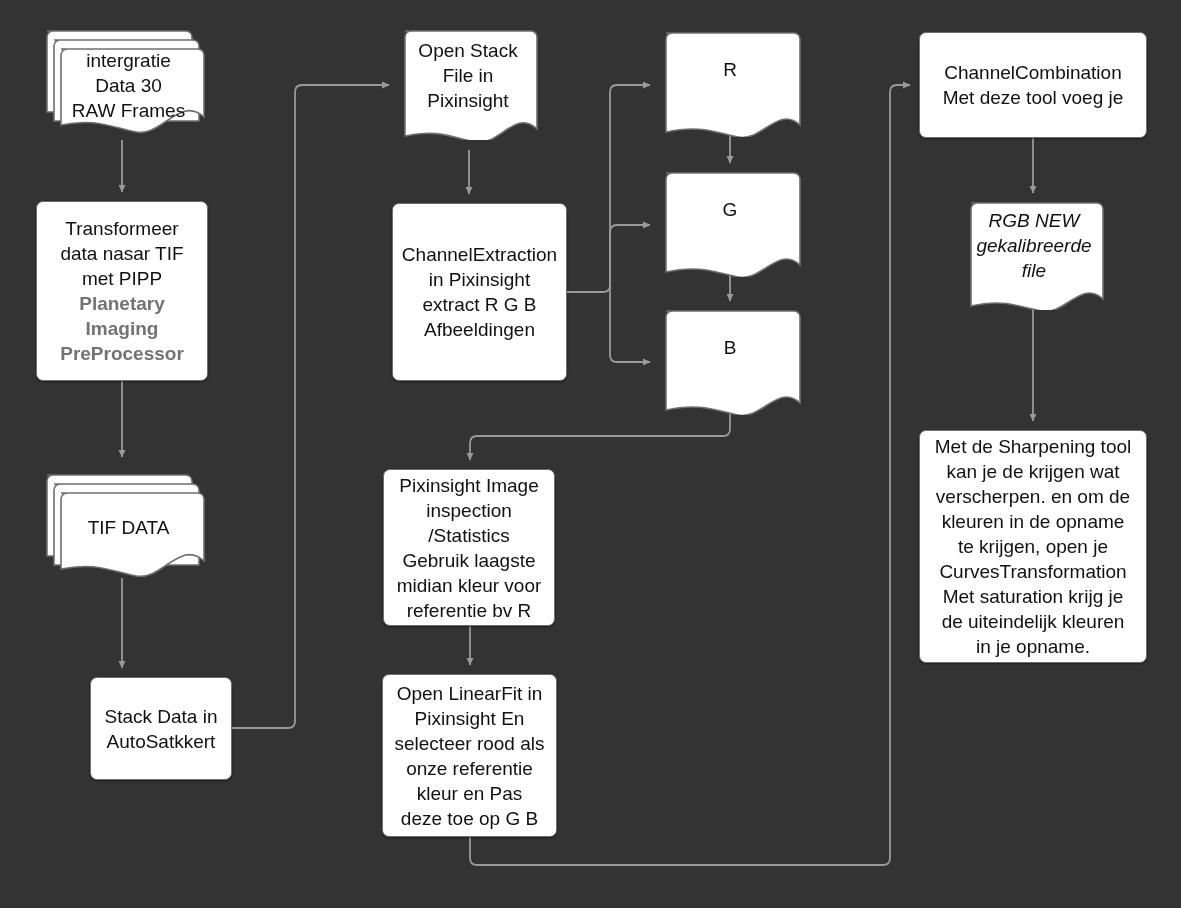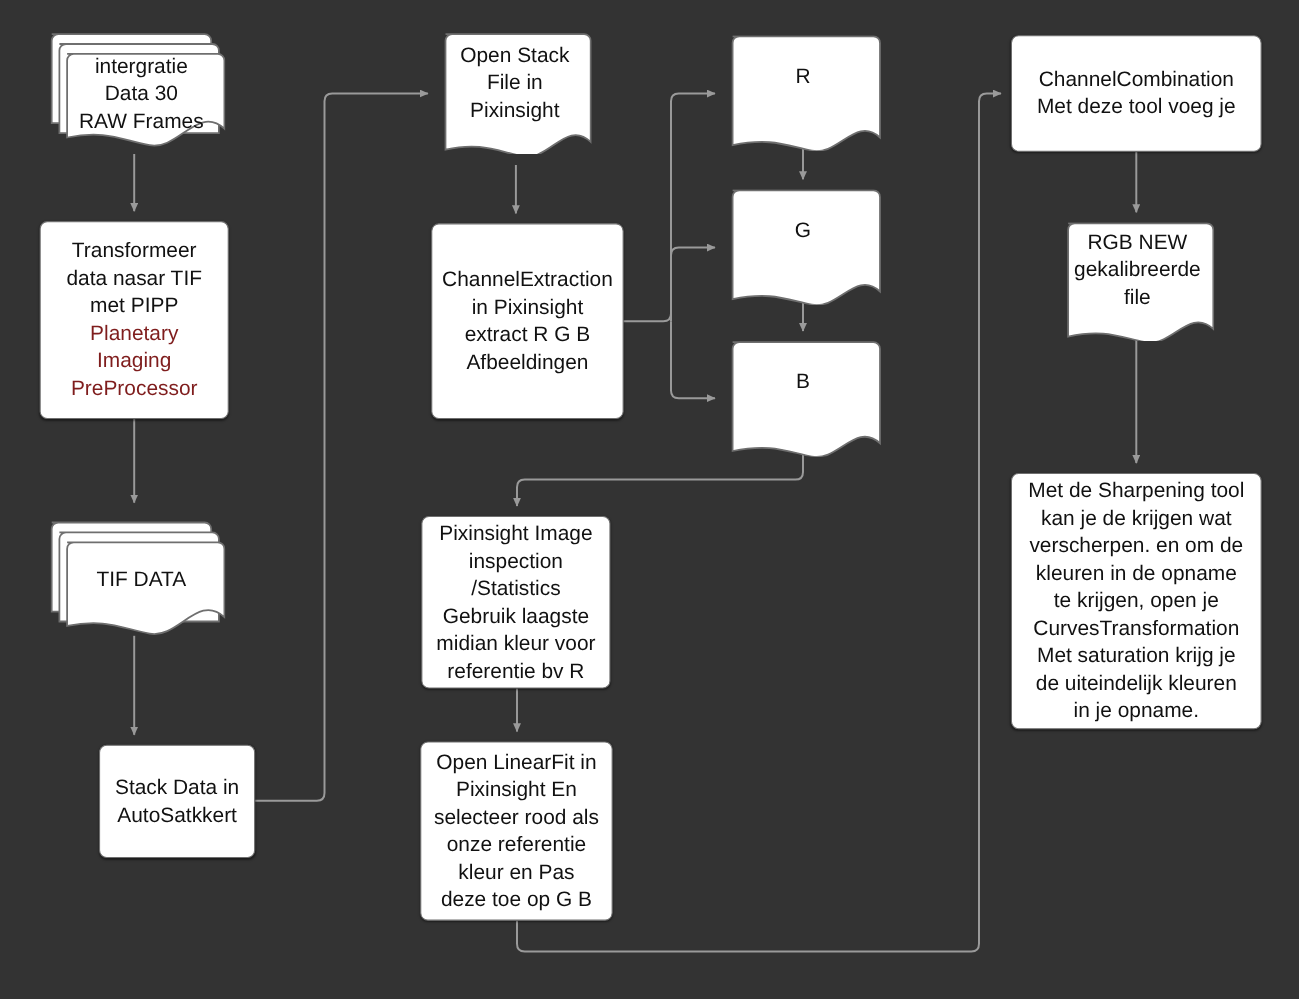--- a/index.html
+++ b/index.html
@@ -55,22 +55,22 @@
     border:none;
   }
   .doc > svg, .multidoc > svg{
     position:absolute;
     left:0; top:0;
     width:100%;
     height:100%;
     z-index:1;
   }
   .orange{
-    color:#7f1d1d;
-    font-weight:normal;
+    color:#737373;
+    font-weight:bold;
   }
   .line-br{display:block;}
 </style>
 </head>
 <body>
 
 <div id="canvas">
 
   <svg id="edges" viewBox="0 0 1181 908" xmlns="http://www.w3.org/2000/svg">
     <defs>
@@ -229,21 +229,21 @@
     <div class="txt">
         <span class="line-br">ChannelCombination</span>
         <span class="line-br">Met deze tool voeg je</span>
       </div>
   </div>
 
   <div class="node doc" style="left:964px;top:202px;width:140px;height:108px;">
     <svg viewBox="0 0 140 108" preserveAspectRatio="none" xmlns="http://www.w3.org/2000/svg">
       <path d="M7,1 h126 a6,6 0 0 1 6,6 v90 c-22,-20 -38,17 -62,12 c-24,-5 -38,-12 -70,-5 v-97 a6,6 0 0 1 6,-6 z" fill="#ffffff" stroke="#6f6f6f" stroke-width="1.6"></path>
     </svg>
-    <div class="txt" style="padding-bottom:22px;">
+    <div class="txt" style="padding-bottom:22px;font-style:italic;">
         <span class="line-br">RGB NEW</span>
         <span class="line-br">gekalibreerde</span>
         <span class="line-br">file</span>
       </div>
   </div>
 
   <div class="node rect" style="left:919px;top:430px;width:228px;height:233px;">
     <div class="txt">
         <span class="line-br">Met de Sharpening tool</span>
         <span class="line-br">kan je de krijgen wat</span>

